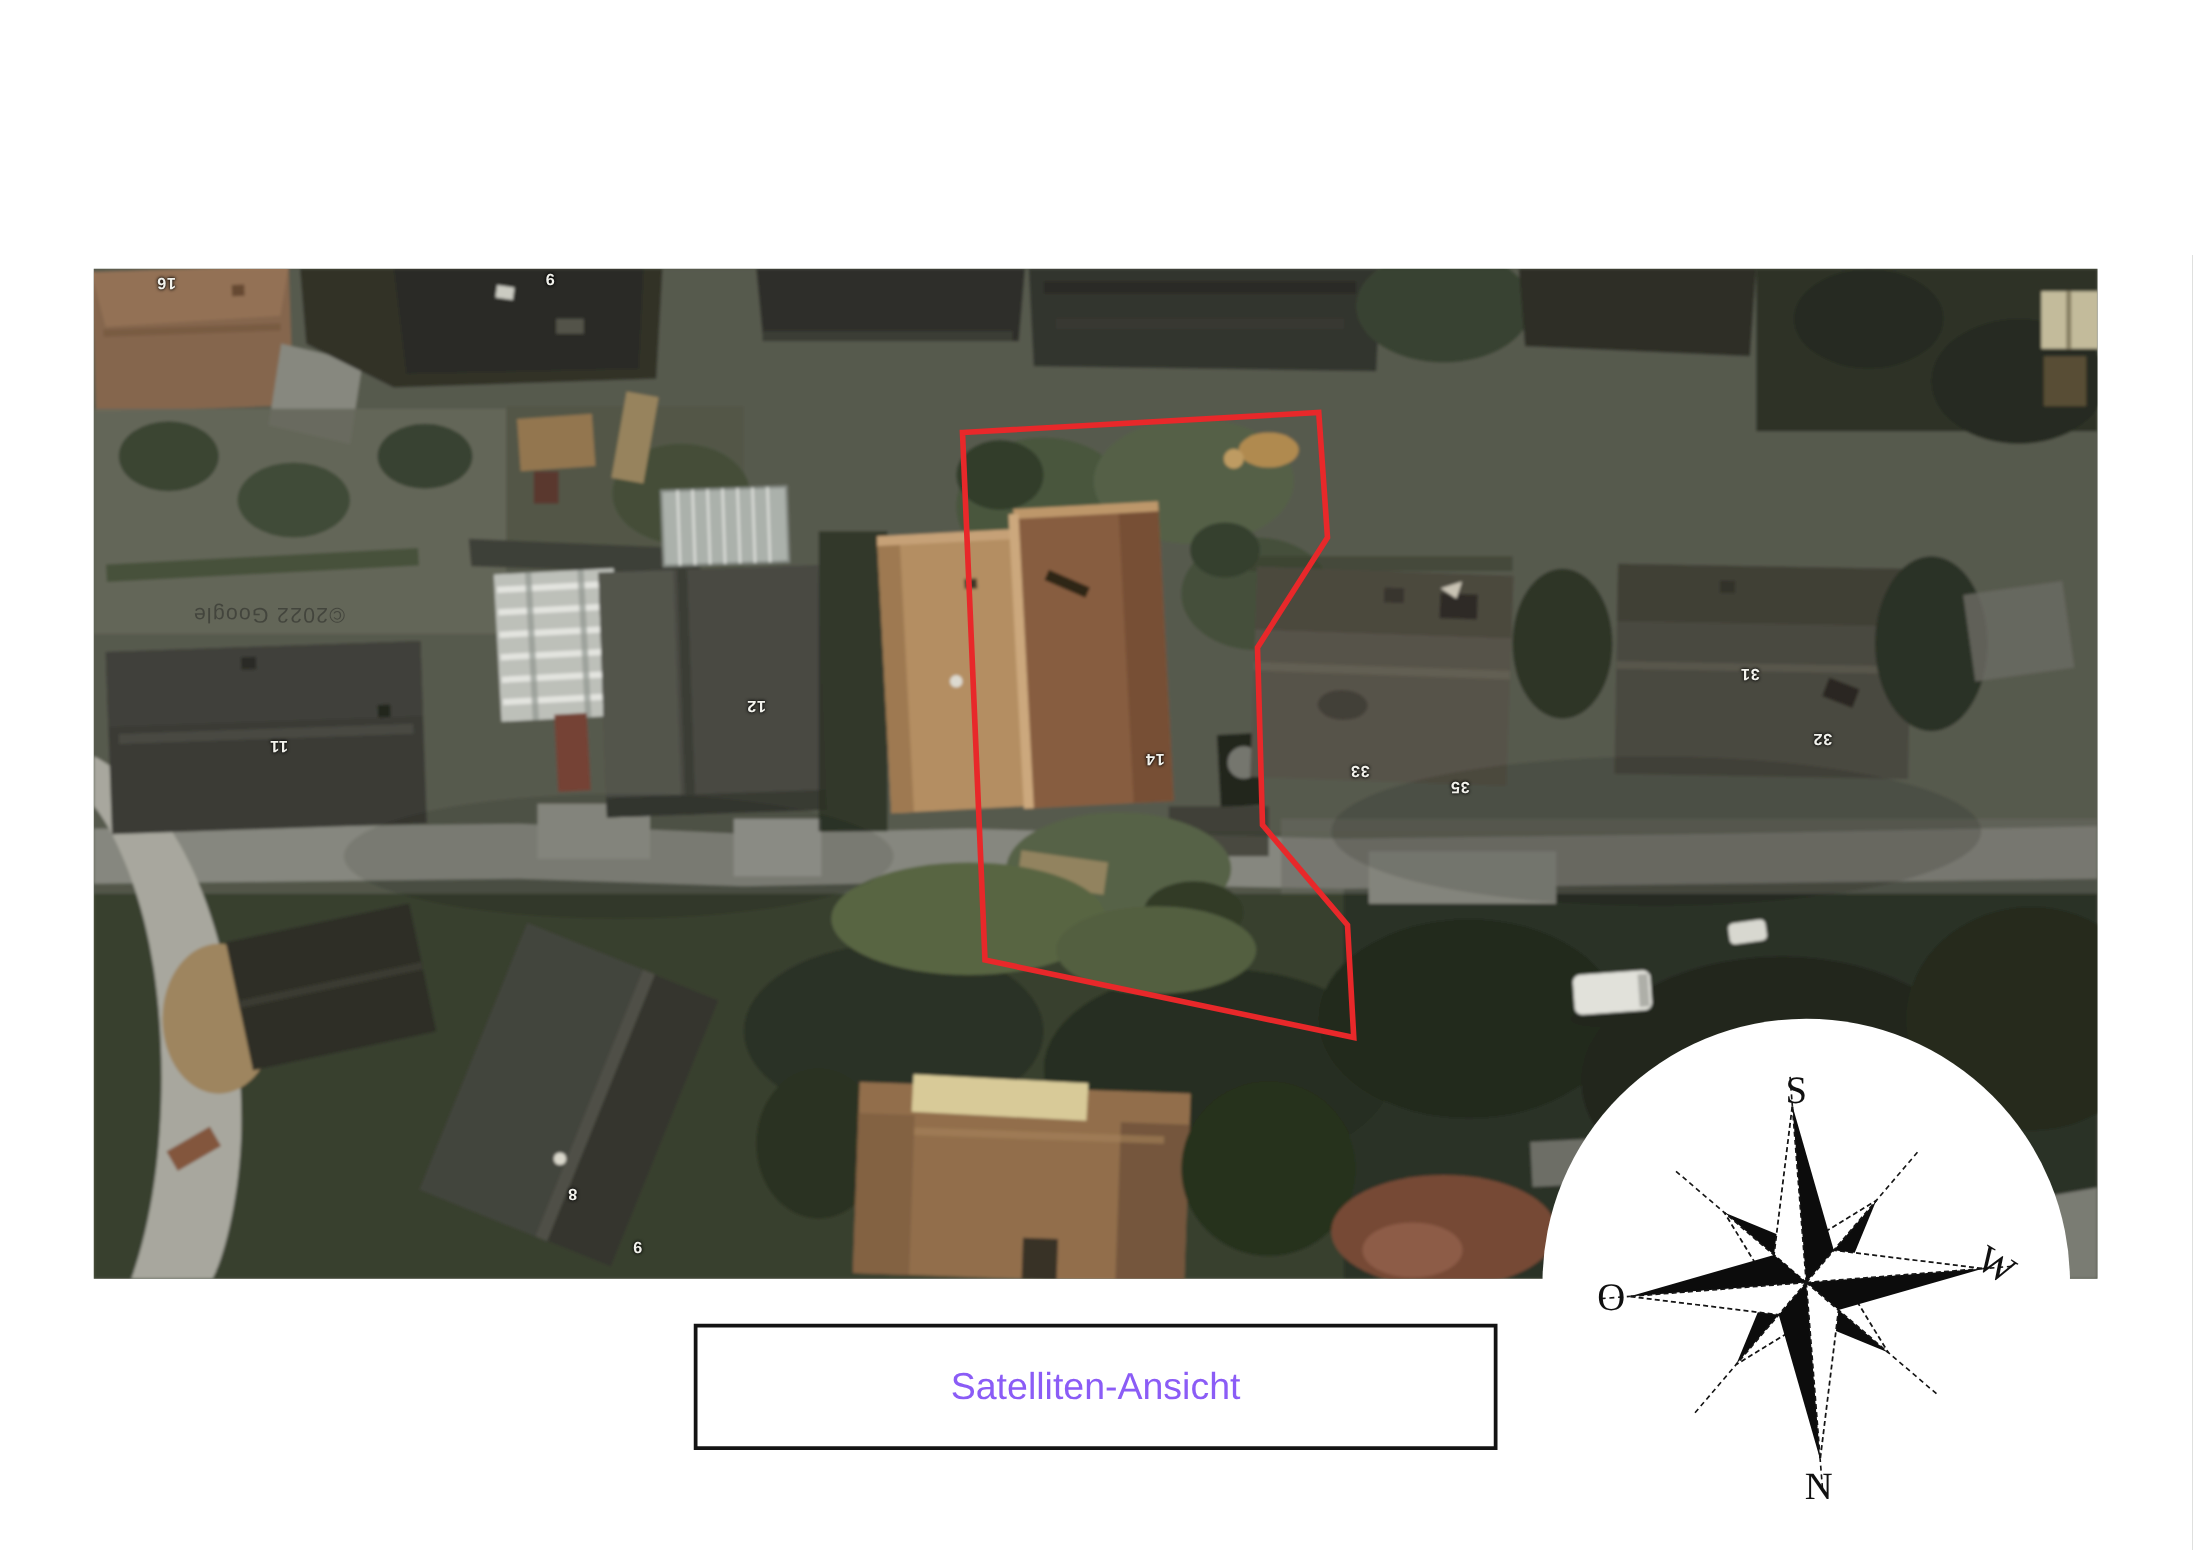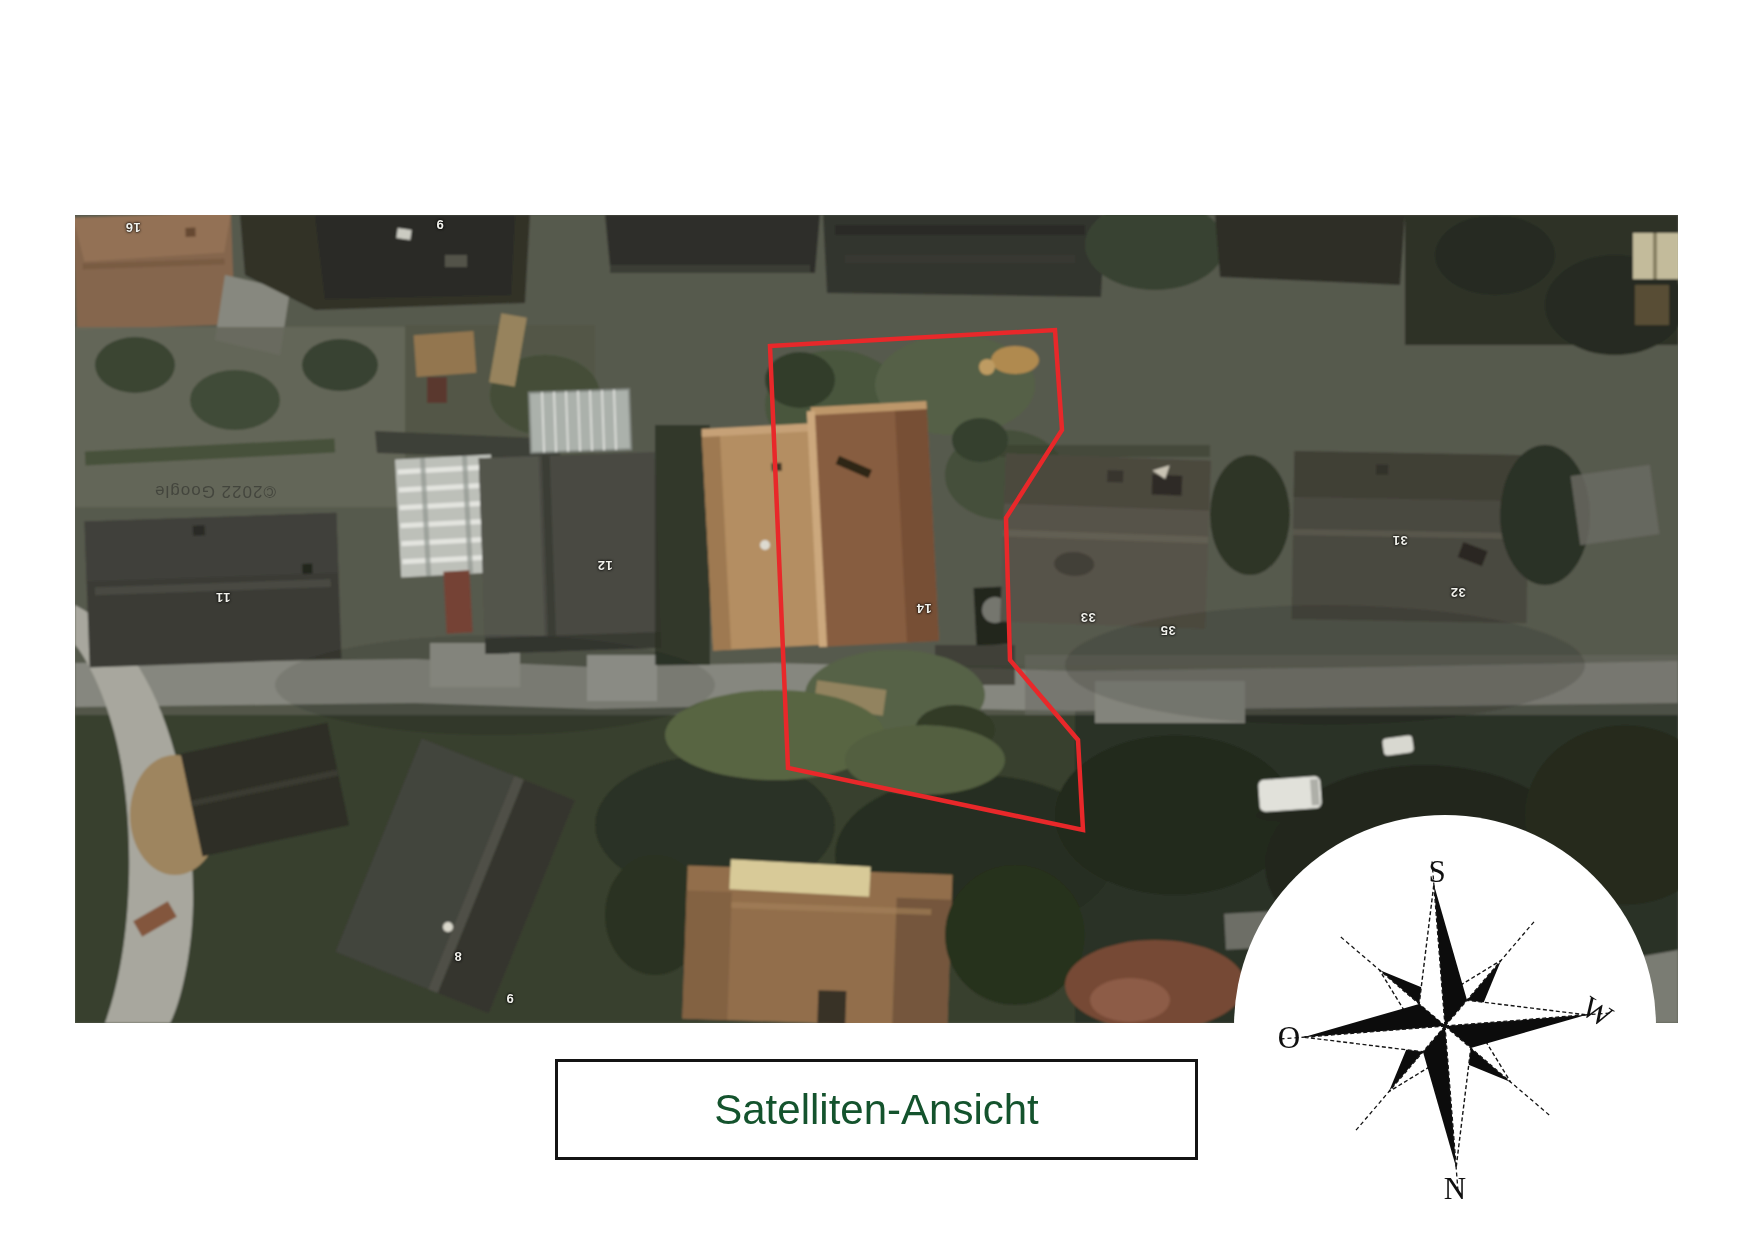--- a/index.html
+++ b/index.html
@@ -10,21 +10,21 @@
   .hn-layer{position:absolute;left:0;top:0;width:100%;height:100%;z-index:4;}
   .hn{position:absolute;transform:translate(-50%,-50%) rotate(180deg);
       font-size:13px;font-weight:bold;color:#f2f2ec;letter-spacing:.5px;
       text-shadow:0 0 3px rgba(0,0,0,.95),0 0 2px rgba(0,0,0,.9);}
   .watermark{position:absolute;left:140px;top:276px;transform:translate(-50%,-50%) rotate(180deg);
       font-size:17px;color:rgba(25,25,25,.42);letter-spacing:1px;z-index:3;white-space:nowrap;}
   .compass{position:absolute;left:1215px;top:796px;width:460px;height:460px;z-index:6;pointer-events:none;}
   .compass text{font-family:"Liberation Serif",serif;font-size:31px;fill:#101010;text-anchor:middle;}
   .caption-box{position:absolute;left:555px;top:1059px;width:643px;height:101px;background:#ffffff;
       border:3px solid #141414;box-sizing:border-box;display:flex;align-items:center;justify-content:center;z-index:5;}
-  .caption-box span{font-size:42px;color:#14532d;}
+  .caption-box span{font-size:30px;color:#8b5cf6;}
 </style>
 </head>
 <body>
 
 <div class="page">
 
   <div class="satellite">
     <svg width="1603" height="808" viewBox="0 0 1603 808">
       <defs>
         <filter id="soft" x="-5%" y="-5%" width="110%" height="110%">

